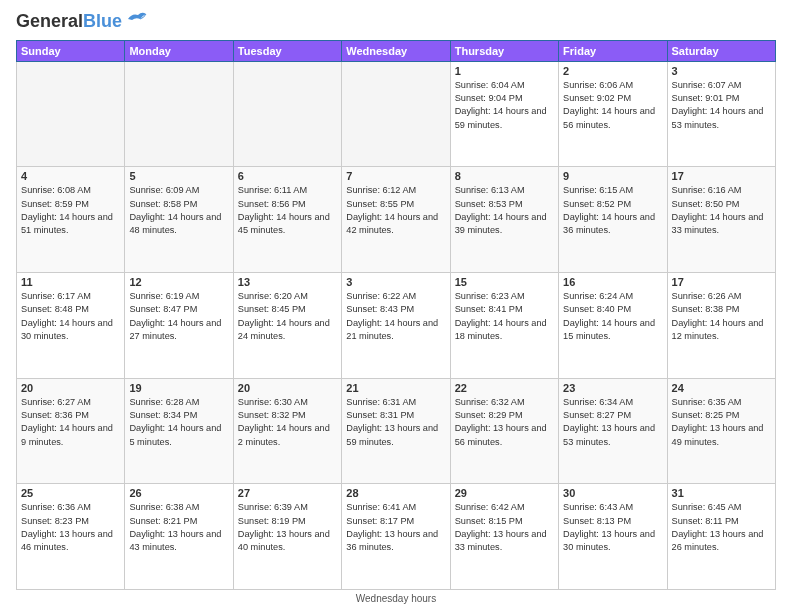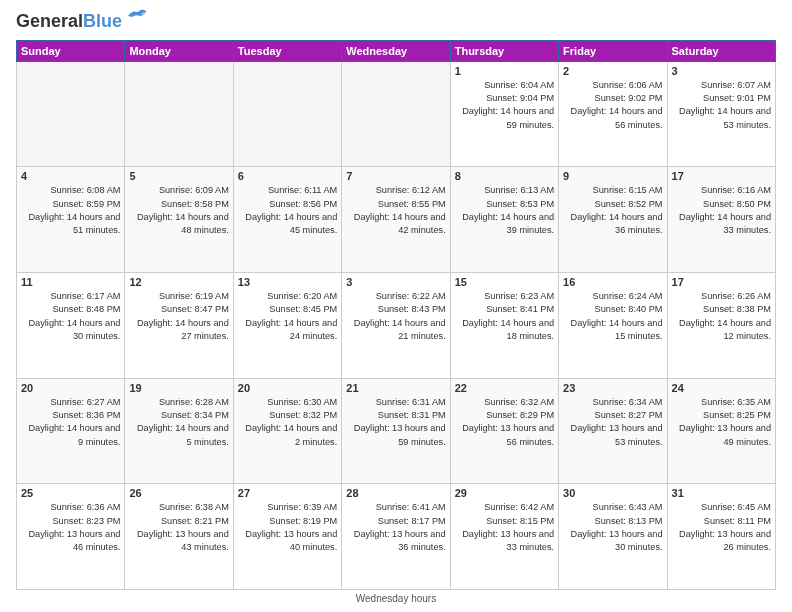--- a/index.html
+++ b/index.html
@@ -41,21 +41,21 @@
       font-size: 14px;
       color: #333;
     }
     .calendar {
       flex: 1;
       border-collapse: collapse;
       width: 100%;
       table-layout: fixed;
     }
     .calendar th {
-      background: #a21caf;
+      background: #8b5cf6;
       color: #fff;
       font-size: 11px;
       font-weight: bold;
       padding: 4px 4px;
       border: 1px solid #2a6aa0;
       text-align: left;
     }
     .calendar td {
       border: 1px solid #ccc;
       vertical-align: top;
@@ -73,36 +73,35 @@
     }
     .day-num {
       font-weight: bold;
       font-size: 11px;
       display: block;
       margin-bottom: 2px;
     }
     .day-info {
       line-height: 1.45;
       font-size: 9.2px;
-      text-align: right;
     }
     .footer {
       font-size: 10px;
       color: #555;
       text-align: center;
       margin-top: 3px;
     }
   </style>
 </head>
 <body>
 
 <div class="page">
   <div class="header">
     <div class="logo">
-      <div style="display:flex; align-items:flex-start; gap:2px;">
+      <div style="display:flex; align-items:center; gap:2px;">
         <div style="font-size:18px; font-weight:bold; line-height:1.1; color:#333;">
           <span style="color:#333;">General</span><span style="color:#4a90d9;">Blue</span>
         </div>
         <svg width="22" height="18" viewBox="0 0 22 18" style="margin-left:2px; margin-top:-4px;">
           <path d="M2,8 Q6,2 12,4 Q16,0 20,3 Q16,5 14,8 Q10,6 6,9 Z" fill="#4a90d9"></path>
           <path d="M14,8 Q18,7 20,3" stroke="#4a90d9" stroke-width="1" fill="none"></path>
         </svg>
       </div>
     </div>
   </div>

